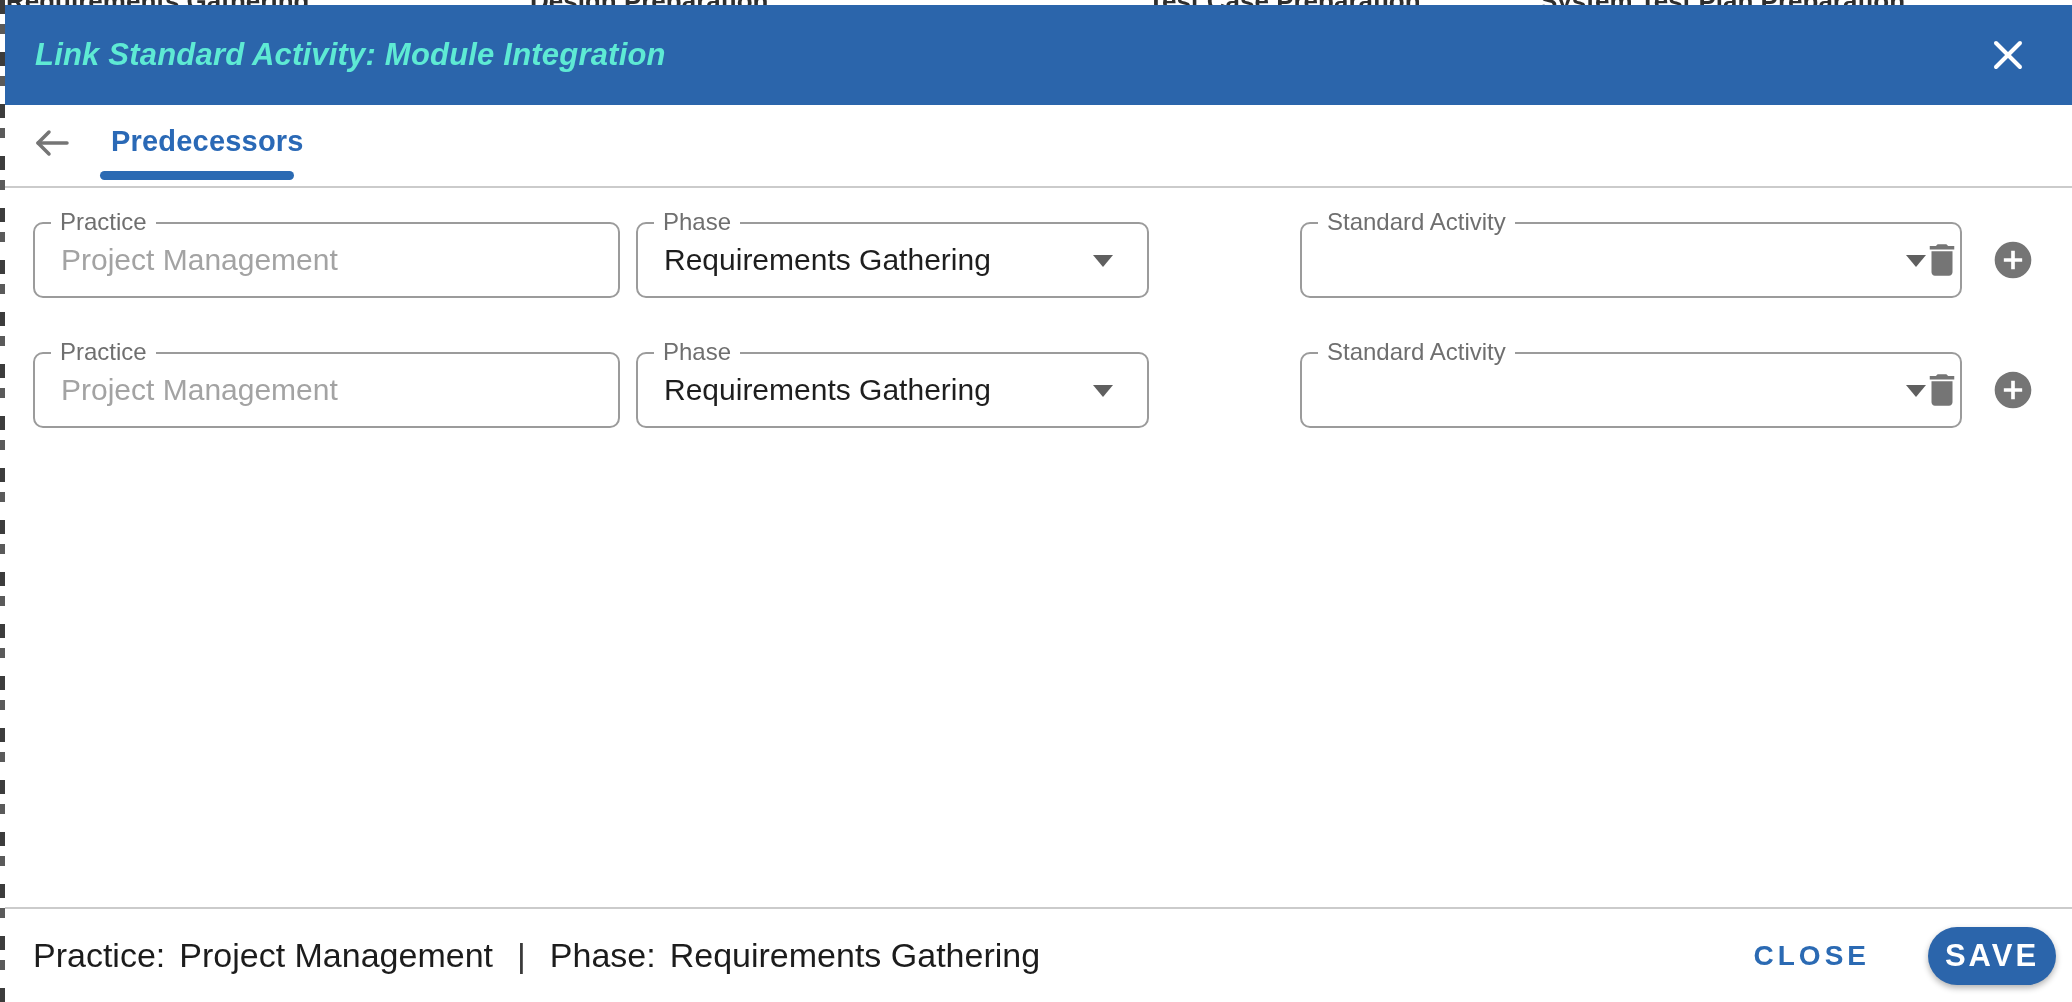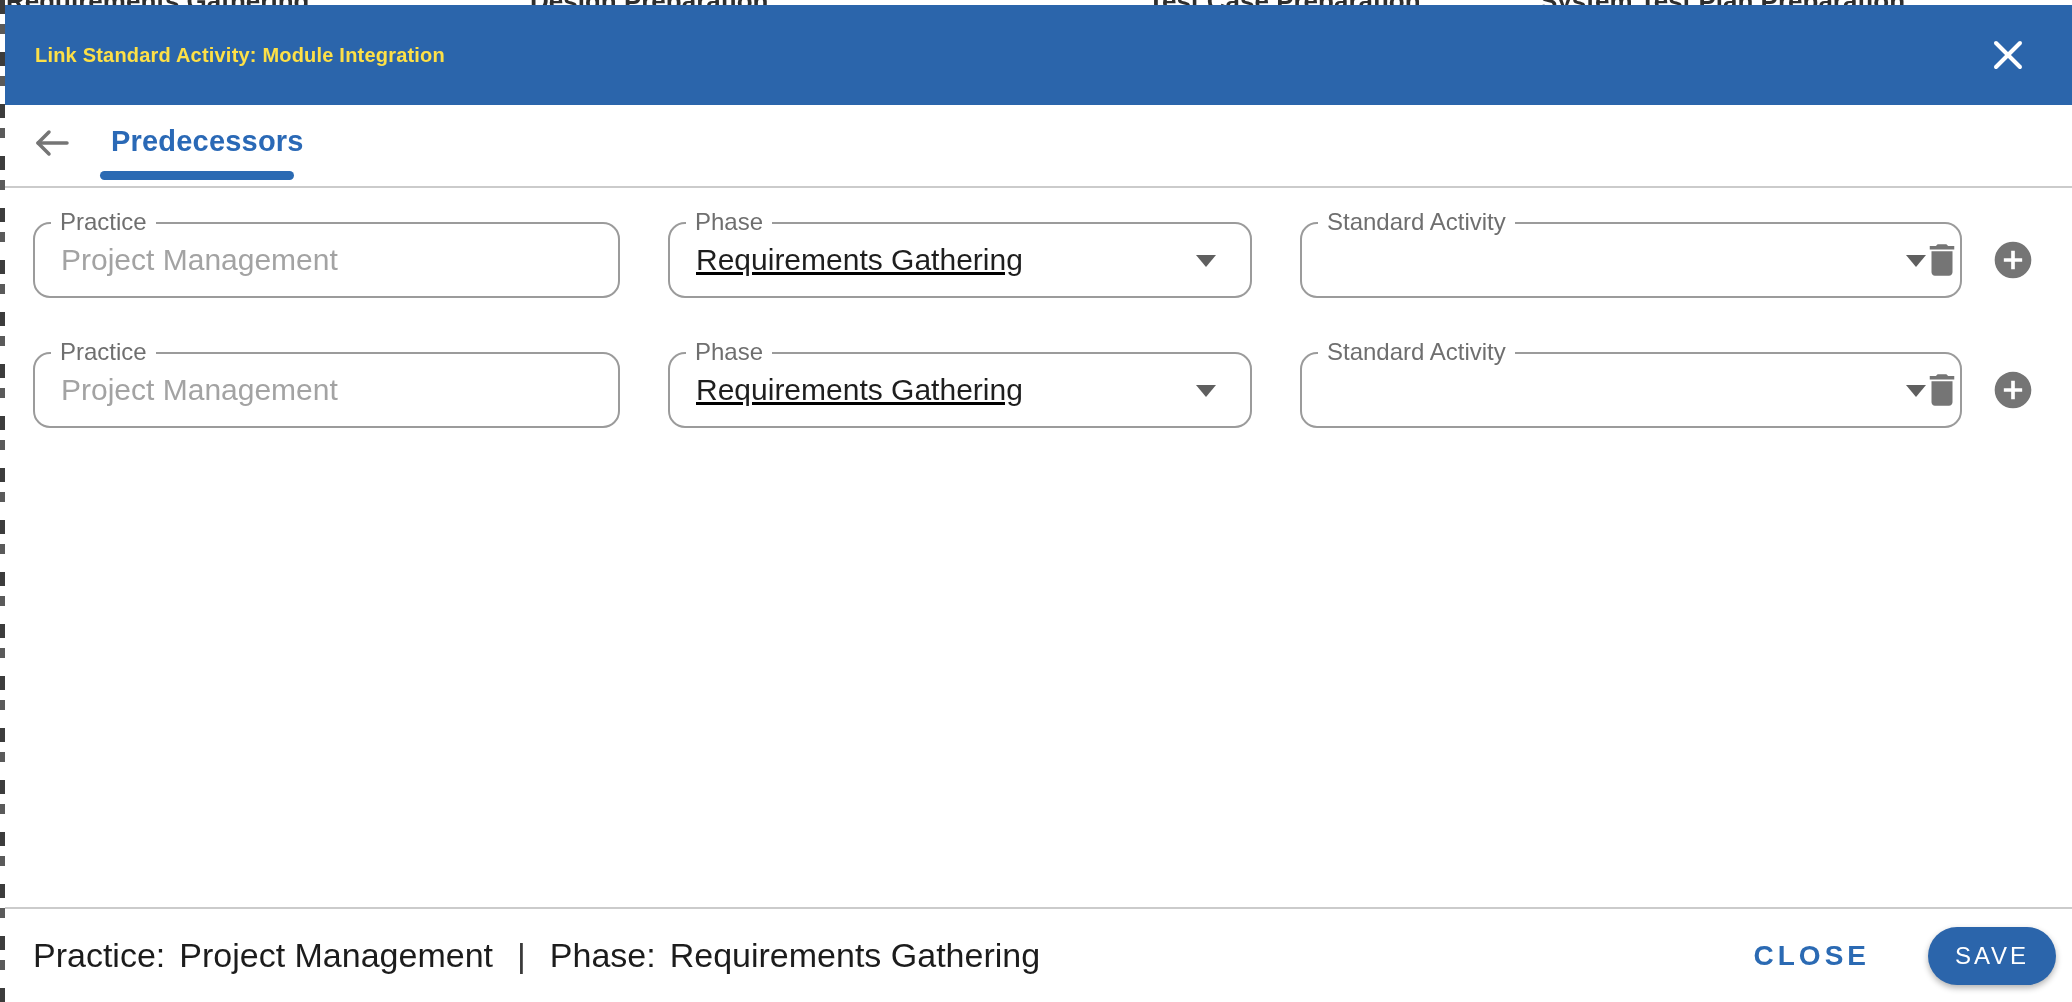--- a/index.html
+++ b/index.html
@@ -35,21 +35,21 @@
   }
   
   .modal{
     position:absolute;left:5px;top:5px;width:2067px;height:997px;background:#fff;z-index:2;
   }
   .modal-header{
     position:absolute;left:0;top:0;width:100%;height:100px;
     background:var(--header-blue,#2b65ab);
     display:flex;align-items:center;padding:0 30px;
   }
-  .modal-title{color:#fde047;font-size:20px;font-weight:700;letter-spacing:.2px;}
+  .modal-title{color:#5eead4;font-size:31px;font-weight:700;letter-spacing:.2px;font-style:italic;}
   .close-btn{
     position:absolute;right:45px;top:32px;width:38px;height:38px;border:none;background:transparent;
     cursor:pointer;display:flex;align-items:center;justify-content:center;padding:0;
   }
   
   .tabbar{position:absolute;left:0;top:100px;width:100%;height:83px;background:#fff;}
   .back-btn{
     position:absolute;left:24px;top:17px;width:44px;height:44px;border:none;background:transparent;
     cursor:pointer;display:flex;align-items:center;justify-content:center;padding:0;
   }
@@ -62,25 +62,25 @@
     position:absolute;left:95px;top:66px;width:194px;height:9px;border-radius:5px;
     background:var(--underline-blue,#2b6ab3);
   }
   .tab-divider{position:absolute;left:0;top:81px;width:100%;height:2px;background:var(--divider-gray,#cbcbcb);}
   
   .form-area{position:absolute;left:0;top:183px;width:100%;height:719px;background:#fff;}
   .form-row{position:absolute;left:0;width:100%;height:76px;}
   .form-row.row-0{top:34px;}
   .form-row.row-1{top:164px;}
   .field{
-    position:absolute;height:76px;border:2px solid var(--border-gray,#9b9b9b);border-radius:17px;
+    position:absolute;height:76px;border:2px solid var(--border-gray,#9b9b9b);border-radius:10px;
     background:#fff;display:flex;align-items:center;padding:0 26px;
   }
   .field-practice{left:28px;width:587px;}
-  .field-phase{left:663px;width:584px;cursor:pointer;text-decoration:underline;}
+  .field-phase{left:631px;width:513px;cursor:pointer;}
   .field-activity{left:1295px;width:662px;cursor:pointer;}
   .field-label{
     position:absolute;top:-15px;left:16px;background:#fff;padding:0 9px;
     font-size:24px;color:var(--label-gray,#6f6f6f);line-height:26px;white-space:nowrap;
   }
   .field-value{font-size:30px;color:var(--text-dark,#1e1e1e);white-space:nowrap;overflow:hidden;}
   .field-value.placeholder{color:var(--placeholder-gray,#a3a3a3);}
   .caret{
     position:absolute;right:34px;top:50%;margin-top:-5px;width:0;height:0;
     border-left:10px solid transparent;border-right:10px solid transparent;
@@ -102,21 +102,21 @@
   .footer-context .ctx-label{margin-right:14px;}
   .footer-context .ctx-sep{margin:0 24px;color:#3a3a3a;}
   .footer-spacer{flex:1;}
   .close-text-btn{
     border:none;background:transparent;cursor:pointer;
     color:var(--underline-blue,#2b6ab3);font-size:28px;font-weight:600;letter-spacing:4px;
     margin-right:52px;padding:10px 6px;font-family:inherit;
   }
   .save-btn{
     border:none;cursor:pointer;width:128px;height:58px;border-radius:29px;
-    background:var(--header-blue,#2b65ab);color:#fff;font-size:24px;font-weight:400;
+    background:var(--header-blue,#2b65ab);color:#fff;font-size:31px;font-weight:700;
     letter-spacing:3px;box-shadow:0 3px 6px rgba(0,0,0,.3);font-family:inherit;
   }
 </style>
 </head>
 <body>
 
 <div class="screen">
 
   <div class="bg-top-strip">
     <span class="bg-fragment" style="left:6px">Requirements Gathering</span>

